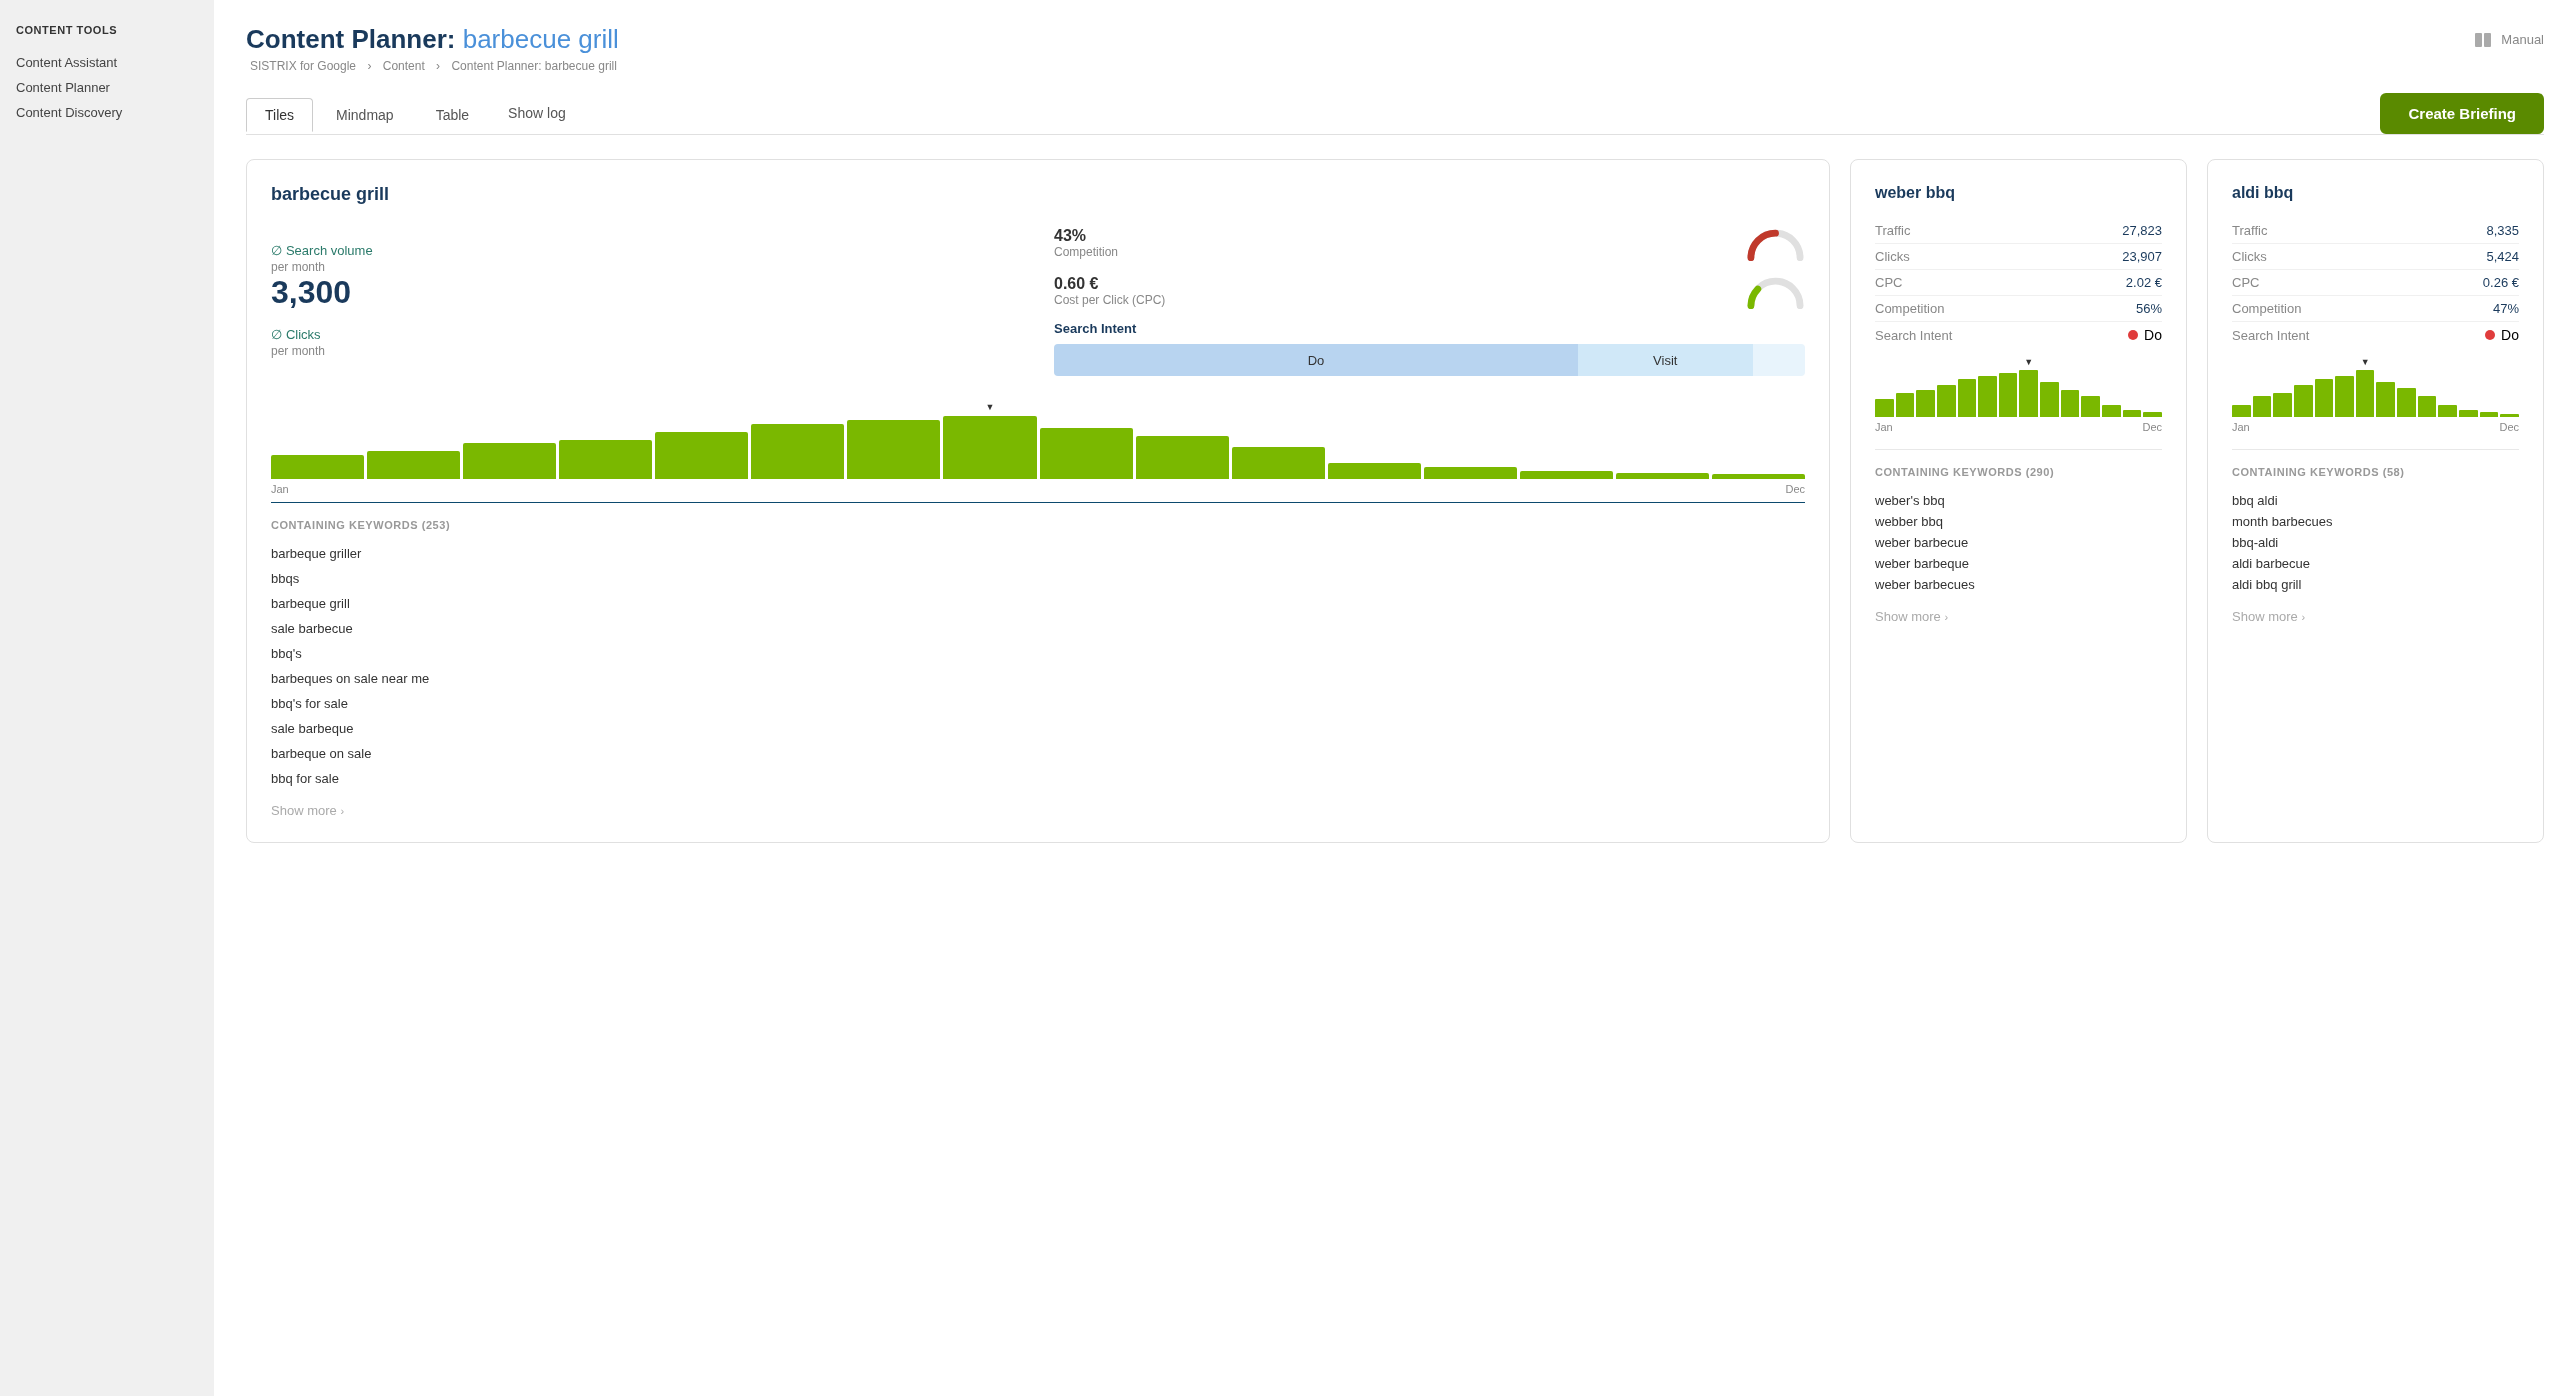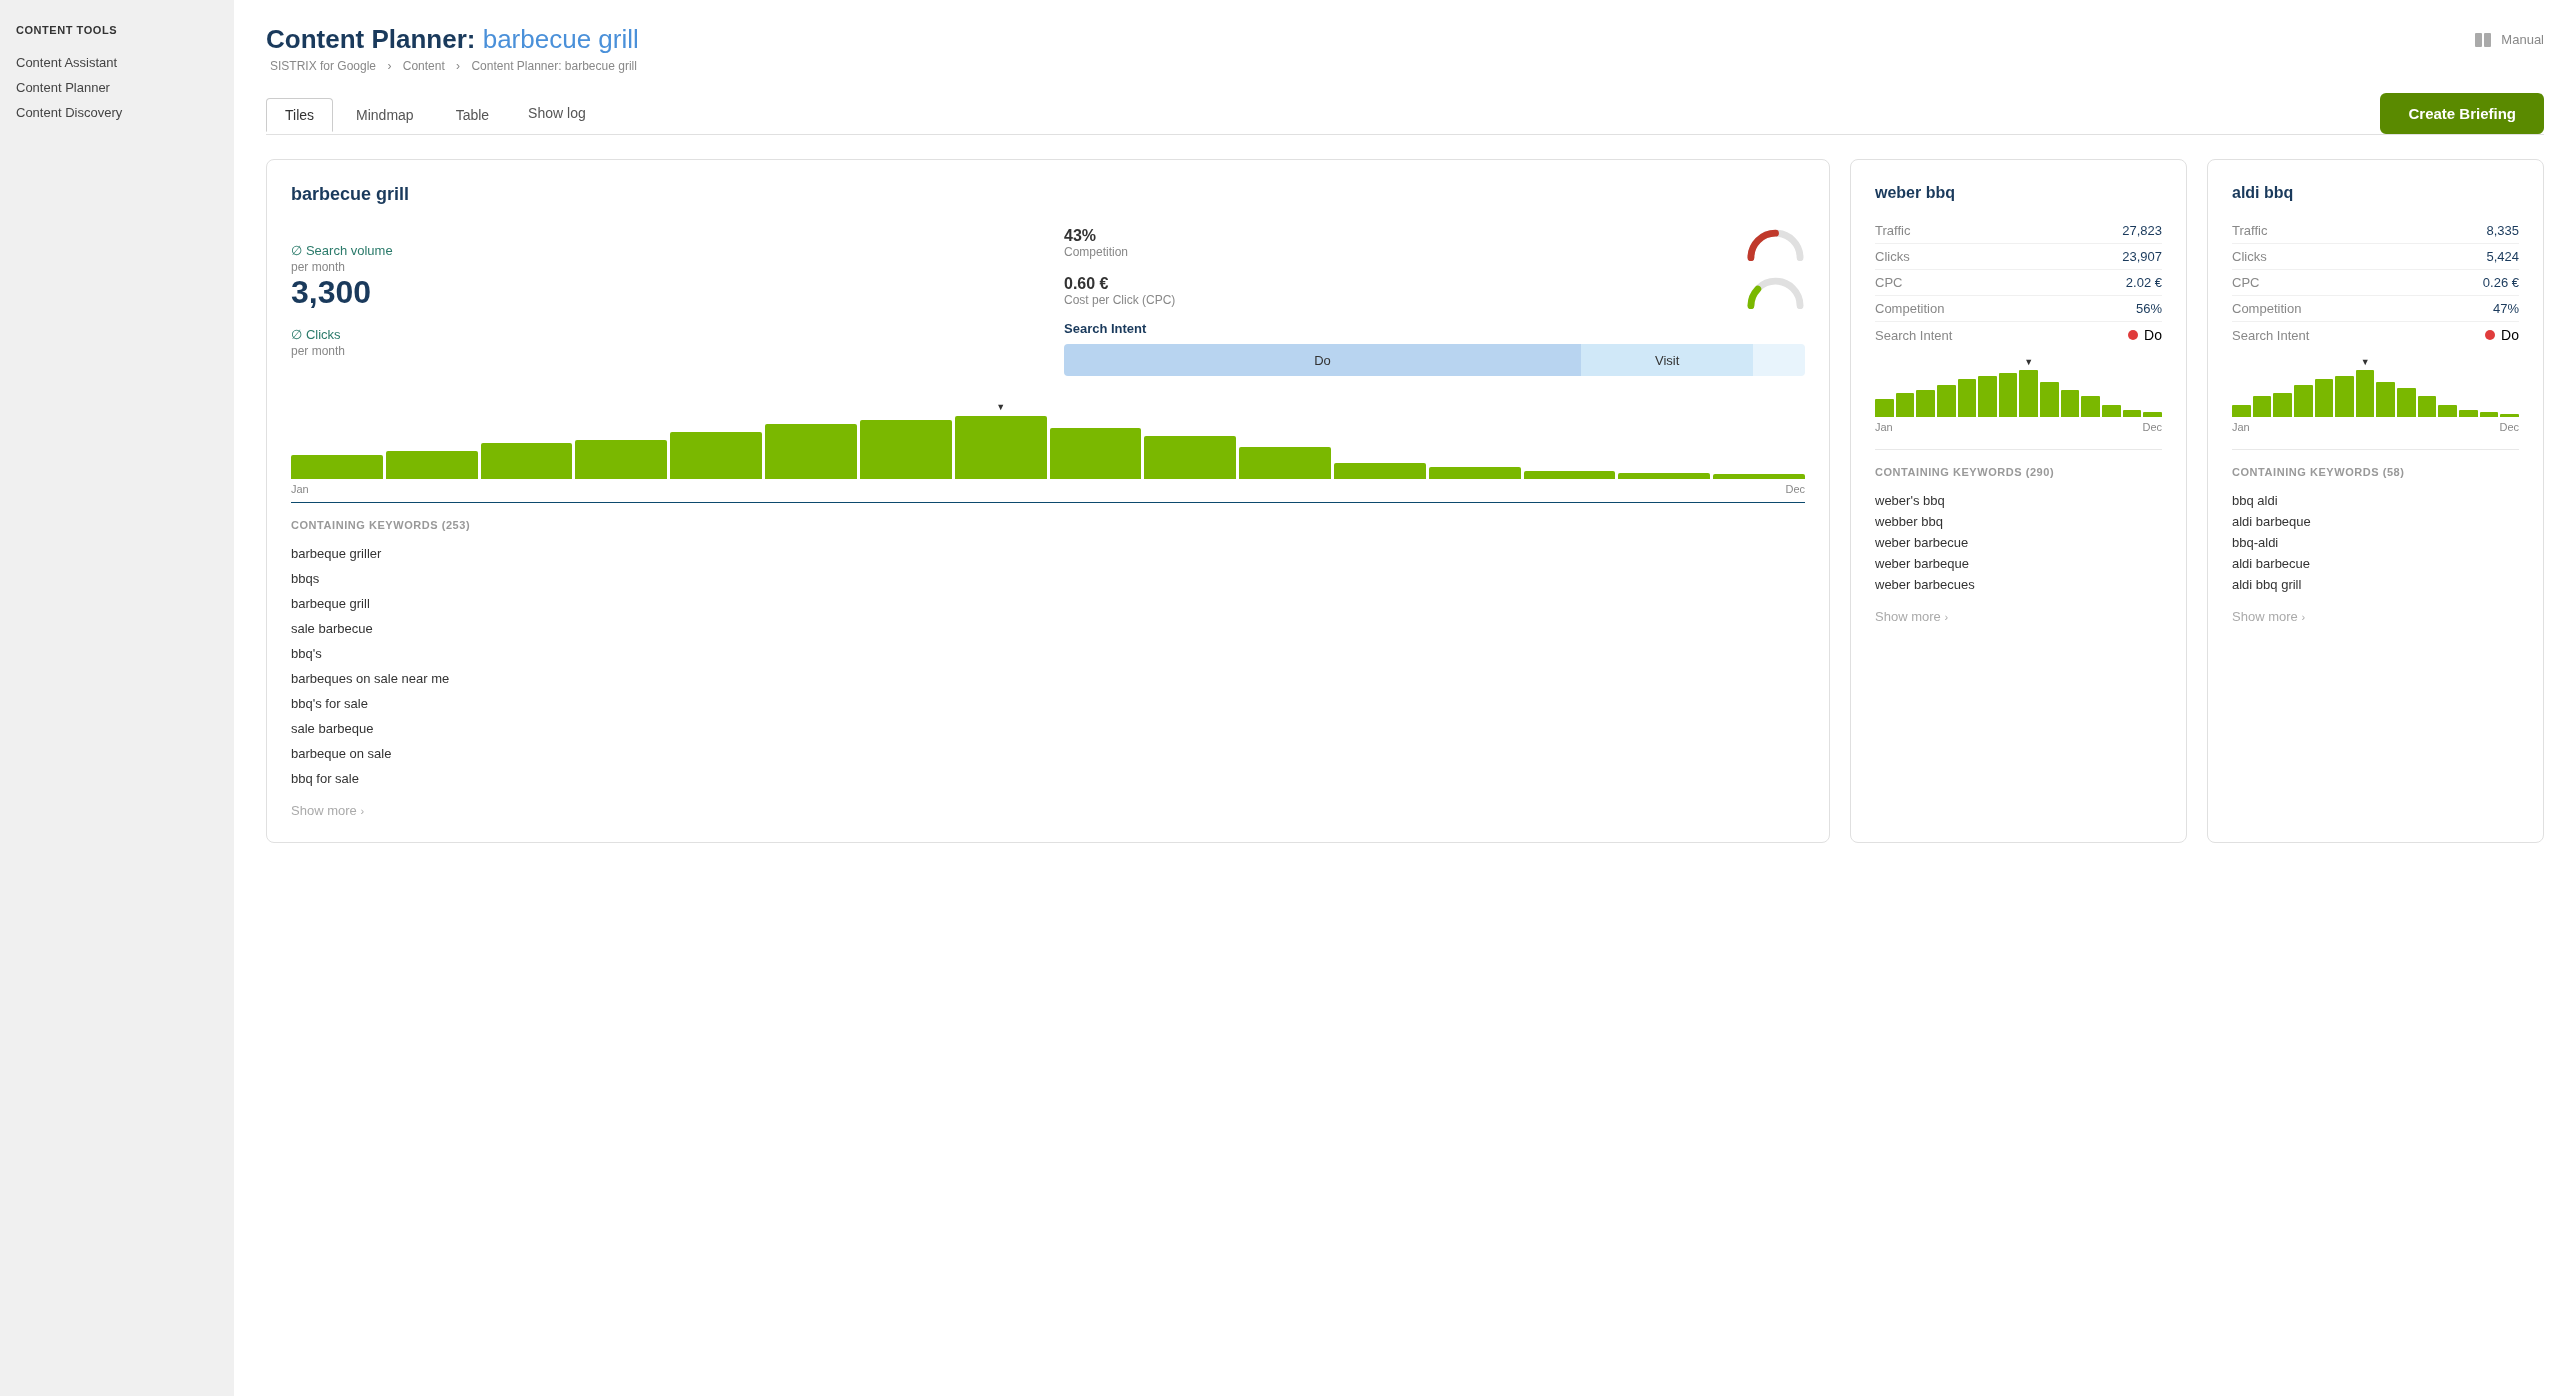--- a/index.html
+++ b/index.html
@@ -1,19 +1,19 @@
 <!DOCTYPE html>
 <html><head>
   <meta charset="utf-8">
   <style>
     * { box-sizing: border-box; margin: 0; padding: 0; }
     body { font-family: -apple-system, BlinkMacSystemFont, 'Segoe UI', sans-serif; background: #f0f0f0; display: flex; height: 100vh; overflow: hidden; font-size: 14px; }
 
     
-    .sidebar { width: 234px; background: #f0f0f0; padding: 24px 16px; flex-shrink: 0; }
+    .sidebar { width: 214px; background: #f0f0f0; padding: 24px 16px; flex-shrink: 0; }
     .sidebar-title { font-size: 11px; font-weight: 700; color: #333; letter-spacing: 0.05em; margin-bottom: 14px; text-transform: uppercase; }
     .sidebar-item { font-size: 13px; color: #444; padding: 5px 0; cursor: pointer; }
 
     
     .main { flex: 1; background: #fff; overflow-y: auto; padding: 24px 32px; }
 
     
     .page-header { margin-bottom: 8px; }
     .page-title { font-size: 26px; font-weight: 700; color: #1a3a5c; }
     .page-title .highlight { color: #4a90d9; font-weight: 400; }
@@ -367,21 +367,21 @@
           <span>Dec</span>
         </div>
       </div>
 
       <hr class="divider">
 
       <div class="keywords-section" style="border-top:none;margin-top:0;padding-top:0;">
         <div class="keywords-title">CONTAINING KEYWORDS (58)</div>
         <div>
           <div class="keyword-item">bbq aldi</div>
-          <div class="keyword-item">aldi barbeque</div>
+          <div class="keyword-item">month barbecues</div>
           <div class="keyword-item">bbq-aldi</div>
           <div class="keyword-item">aldi barbecue</div>
           <div class="keyword-item">aldi bbq grill</div>
         </div>
         <div class="show-more">
           <span>Show more</span>
           <span class="show-more-arrow"> ›</span>
         </div>
       </div>
     </div>

